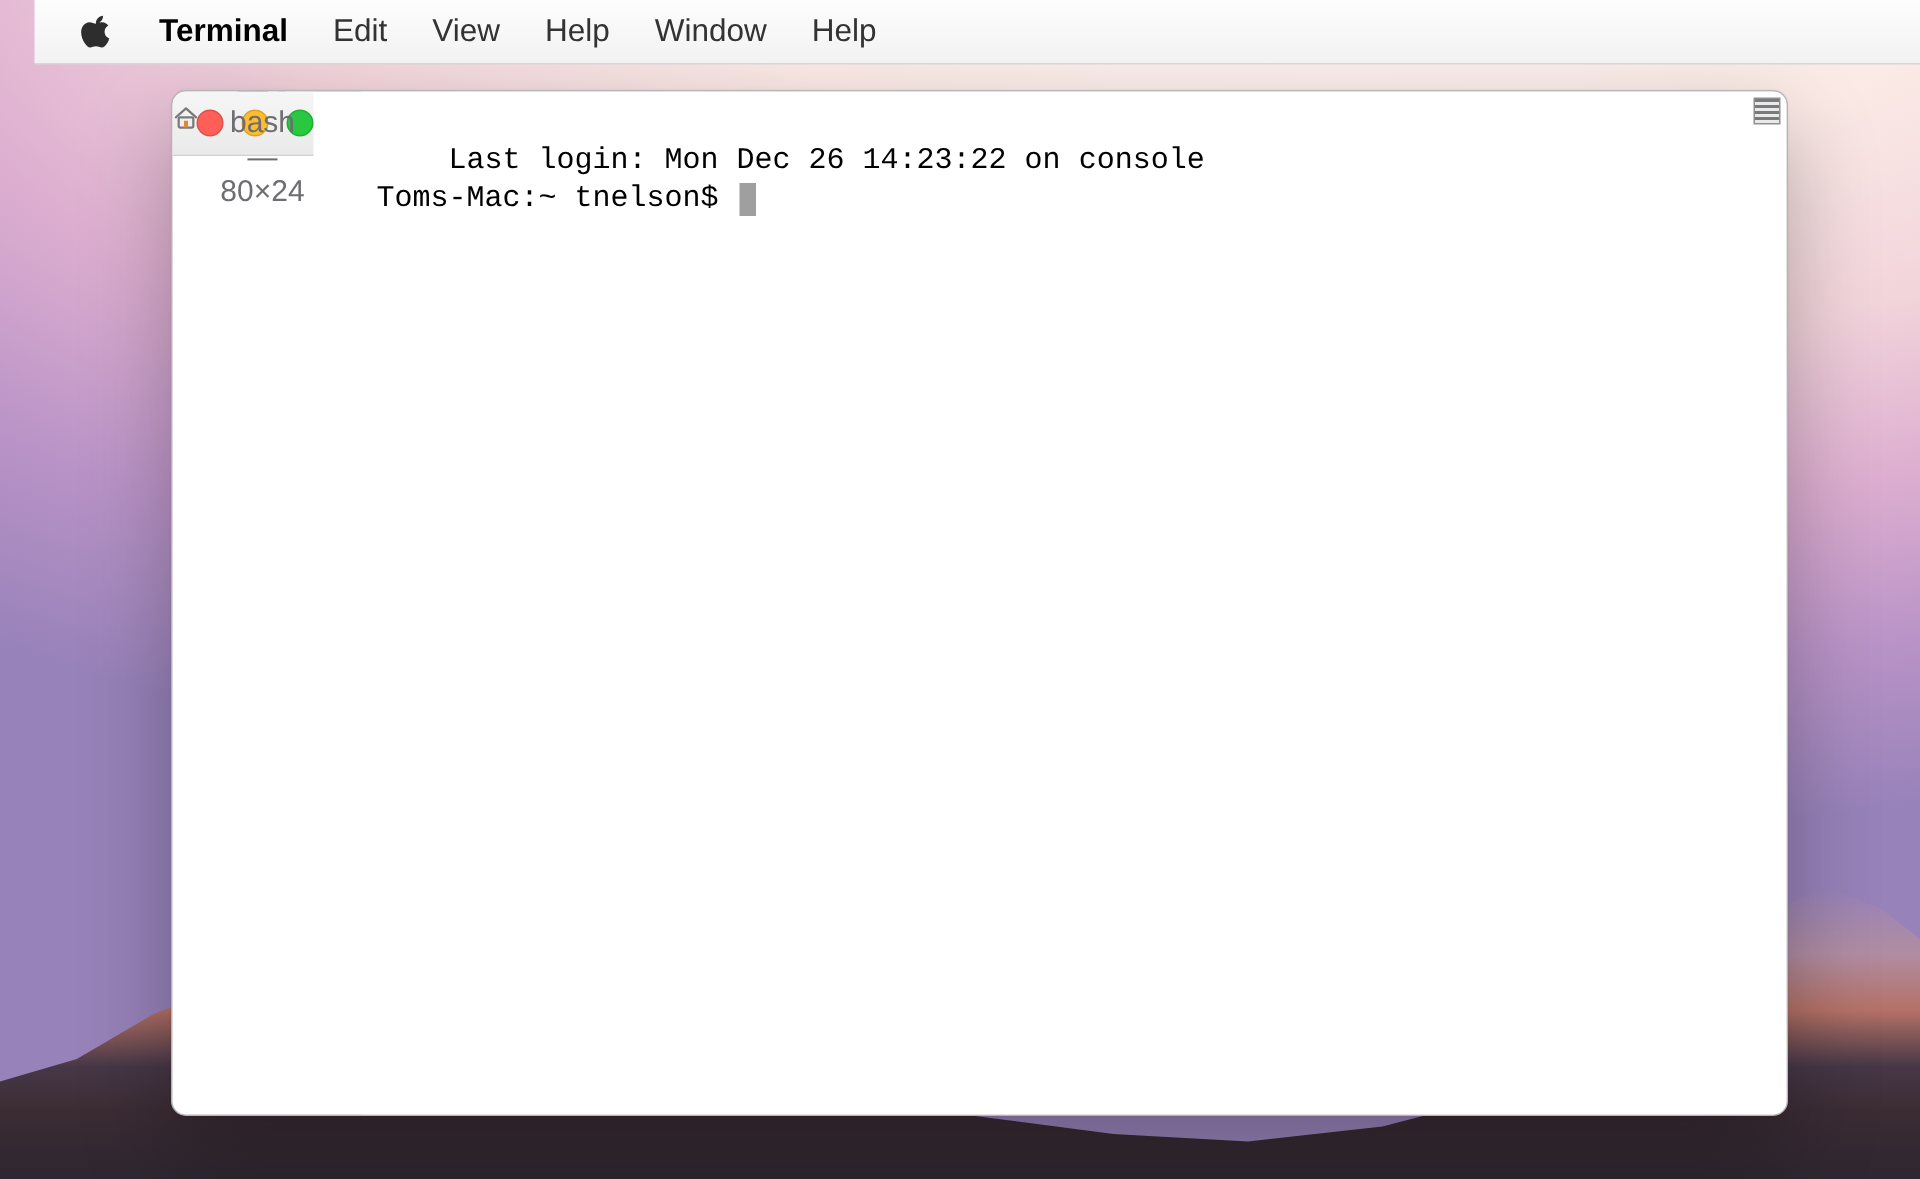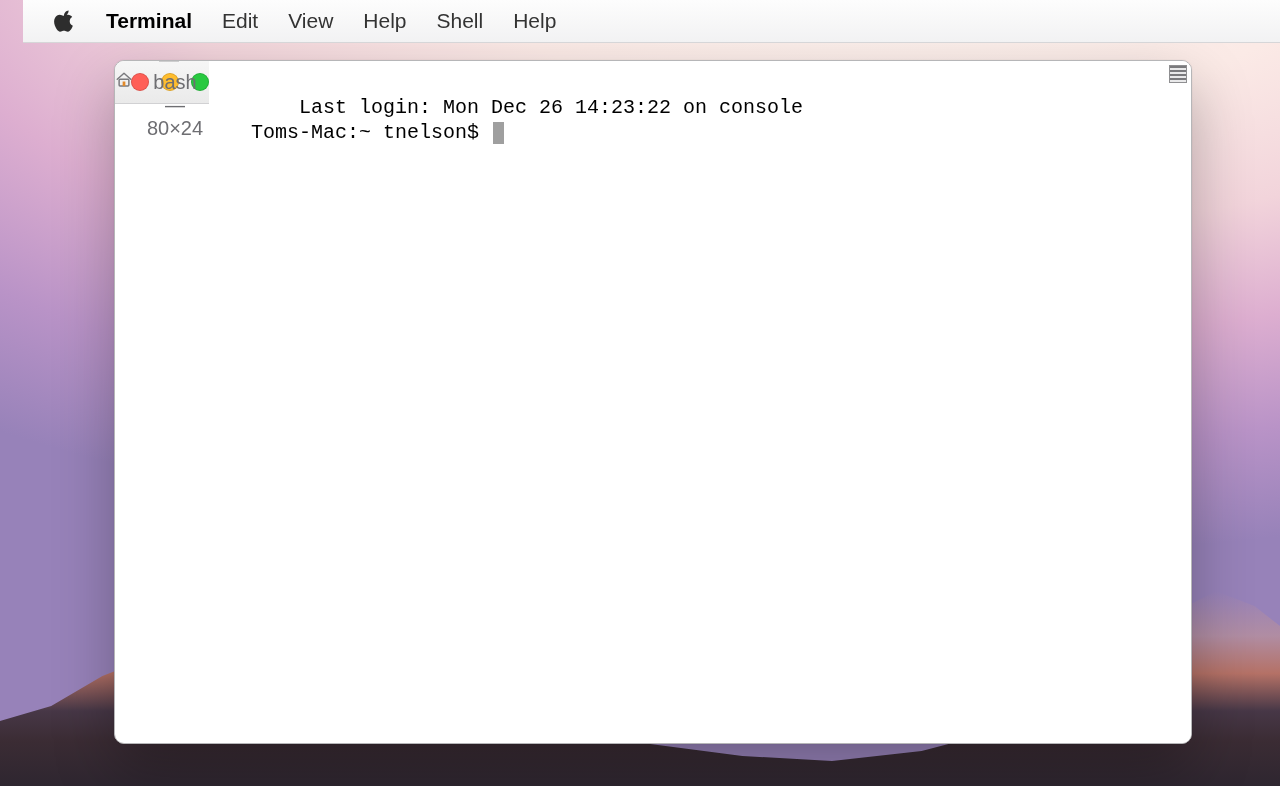--- a/index.html
+++ b/index.html
@@ -162,21 +162,21 @@
     <span class="apple-logo">
       <svg viewBox="0 0 170 170">
           <path d="M150.9 130.1c-2.6 6-5.7 11.5-9.3 16.5-4.9 6.8-8.9 11.5-12 14.1-4.8 4.3-9.9 6.5-15.4 6.6-3.9 0-8.7-1.1-14.2-3.4-5.5-2.3-10.6-3.4-15.2-3.4-4.8 0-10 1.1-15.6 3.4-5.6 2.3-10.1 3.5-13.5 3.6-5.2.2-10.5-2.1-15.7-6.8-3.4-2.9-7.6-7.8-12.6-14.8-5.4-7.5-9.8-16.2-13.3-26.1-3.7-10.7-5.6-21.1-5.6-31.1 0-11.5 2.5-21.4 7.5-29.7 3.9-6.7 9.1-12 15.6-15.8 6.5-3.9 13.5-5.9 21-6 4.2 0 9.7 1.3 16.5 3.9 6.8 2.6 11.1 3.9 13 3.9 1.4 0 6.2-1.5 14.4-4.6 7.7-2.8 14.2-4 19.5-3.5 14.4 1.2 25.2 6.8 32.4 17-12.9 7.8-19.3 18.8-19.2 32.8.1 10.9 4.1 20 12 27.2 3.6 3.3 7.6 5.9 12 7.7-.9 2.8-2 5.5-3.3 8.1zM120.7 7.3c0 8.6-3.1 16.6-9.4 24-7.6 8.8-16.7 13.9-26.6 13.1-.1-1-.2-2.1-.2-3.2 0-8.2 3.6-17 10-24.2 3.2-3.6 7.2-6.6 12.1-9 4.9-2.4 9.5-3.7 13.9-3.9.1 1.1.2 2.2.2 3.2z"></path>
         </svg>
     </span>
   </div>
   <div class="menuitem app">Terminal</div>
   <div class="menuitem">Edit</div>
   <div class="menuitem">View</div>
   <div class="menuitem">Help</div>
-  <div class="menuitem">Shell</div>
+  <div class="menuitem">Window</div>
   <div class="menuitem">Help</div>
 </div>
 
 <div class="window">
   <div class="titlebar">
     <div class="traffic">
       <div class="trafficlight red"></div>
       <div class="trafficlight yellow"></div>
       <div class="trafficlight green"></div>
     </div>

